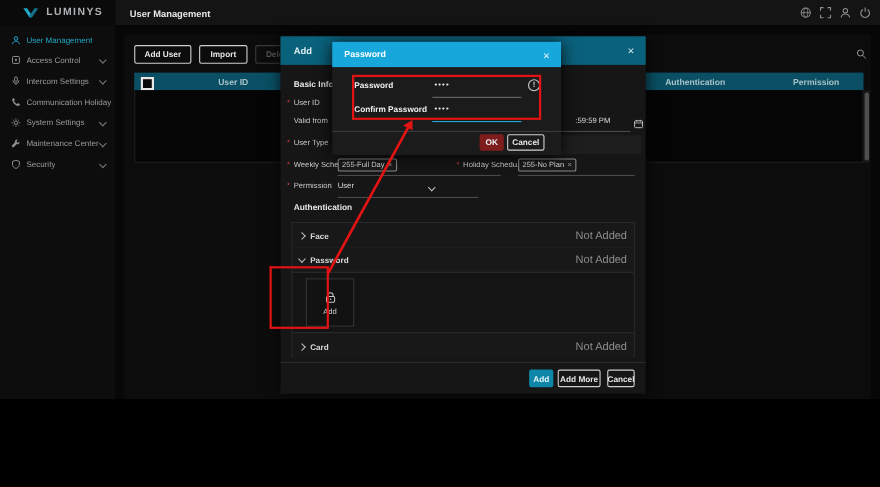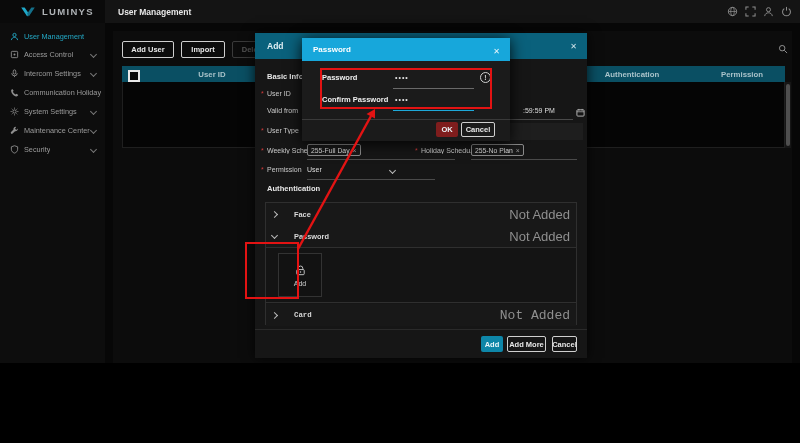--- a/index.html
+++ b/index.html
@@ -67,22 +67,22 @@
   .u-line{position:absolute;height:1px;background:#4a4a4a;}
   .filled-select{position:absolute;background:#1e1e1e;}
   .tagbox{position:absolute;box-sizing:border-box;border:1px solid #8a8a8a;border-radius:2px;height:12px;
           display:flex;align-items:center;padding:0 3px;font-size:6.8px;color:#dedede;white-space:nowrap;background:#1a1a1a;cursor:default;}
   .tagbox .tag-x{margin-left:3px;color:#9a9a9a;cursor:pointer;}
   .cal-icon,.dd-chev{position:absolute;}
   .cal-icon svg{width:9px;height:9px;display:block;}
 
   .accordion{position:absolute;left:10px;top:169px;width:312px;height:123px;border:1px solid #2f2f2f;box-sizing:border-box;}
   .acc-row{position:absolute;left:0;width:310px;height:22px;display:flex;align-items:center;cursor:pointer;background:#181818;}
-  .acc-row .a-label{margin-left:28px;font-size:7.4px;font-weight:bold;color:#d8d8d8;}
-  .acc-row .a-status{position:absolute;right:6px;font-size:13px;color:#8f8f8f;text-align:right;}
+  .acc-row .a-label{margin-left:16px;font-size:7.4px;font-weight:bold;color:#d8d8d8;}
+  .acc-row .a-status{position:absolute;right:6px;font-size:10px;color:#8f8f8f;text-align:right;}
   .acc-row .a-chev{position:absolute;left:6px;top:9px;}
   .acc-expand{position:absolute;left:0;top:44px;width:310px;height:56px;background:#141414;border-top:1px solid #2f2f2f;border-bottom:1px solid #2f2f2f;box-sizing:border-box;}
   .add-tile{position:absolute;left:12px;top:5px;width:44px;height:44px;background:#121212;border:1px solid #333;
             box-sizing:border-box;display:flex;flex-direction:column;align-items:center;justify-content:center;cursor:pointer;}
   .add-tile .t-label{font-size:7px;color:#cfcfcf;margin-top:3px;}
   .add-tile svg{width:13px;height:13px;display:block;}
   .modal-footer-line{position:absolute;left:0;top:296px;width:332px;height:1px;background:#2a2a2a;}
   .btn-accent{position:absolute;box-sizing:border-box;border-radius:2px;background:#0e86a8;color:#eaf6fa;
               font-size:7.5px;font-weight:bold;display:flex;align-items:center;justify-content:center;cursor:pointer;border:none;
               font-family:"Liberation Sans","DejaVu Sans",sans-serif;}
@@ -312,21 +312,21 @@
       <div class="acc-expand">
         <div class="add-tile">
           <svg viewBox="0 0 14 14" fill="none" stroke="#c9c9c9" stroke-width="1">
             <path d="M4.5 6V4.7a2.5 2.5 0 0 1 5 0V6"></path>
               <rect x="3" y="6" width="8" height="5.5" rx="1"></rect>
               <circle cx="7" cy="8.7" r=".8" fill="#c9c9c9" stroke="none"></circle>
           </svg>
           <span class="t-label">Add</span>
         </div>
       </div>
-      <div class="acc-row" style="top:101px;font-family:Liberation Mono, monospace;">
+      <div class="acc-row" style="top:101px;">
         <span class="a-chev">
             <span class="chev-r" style="display:block;"></span>
           </span>
         <span class="a-label">Card</span>
         <span class="a-status">Not Added</span>
       </div>
     </div>
 
     <div class="modal-footer-line"></div>
     <div class="btn-accent" style="left:226px;top:303px;width:22px;height:16px;">Add</div>

